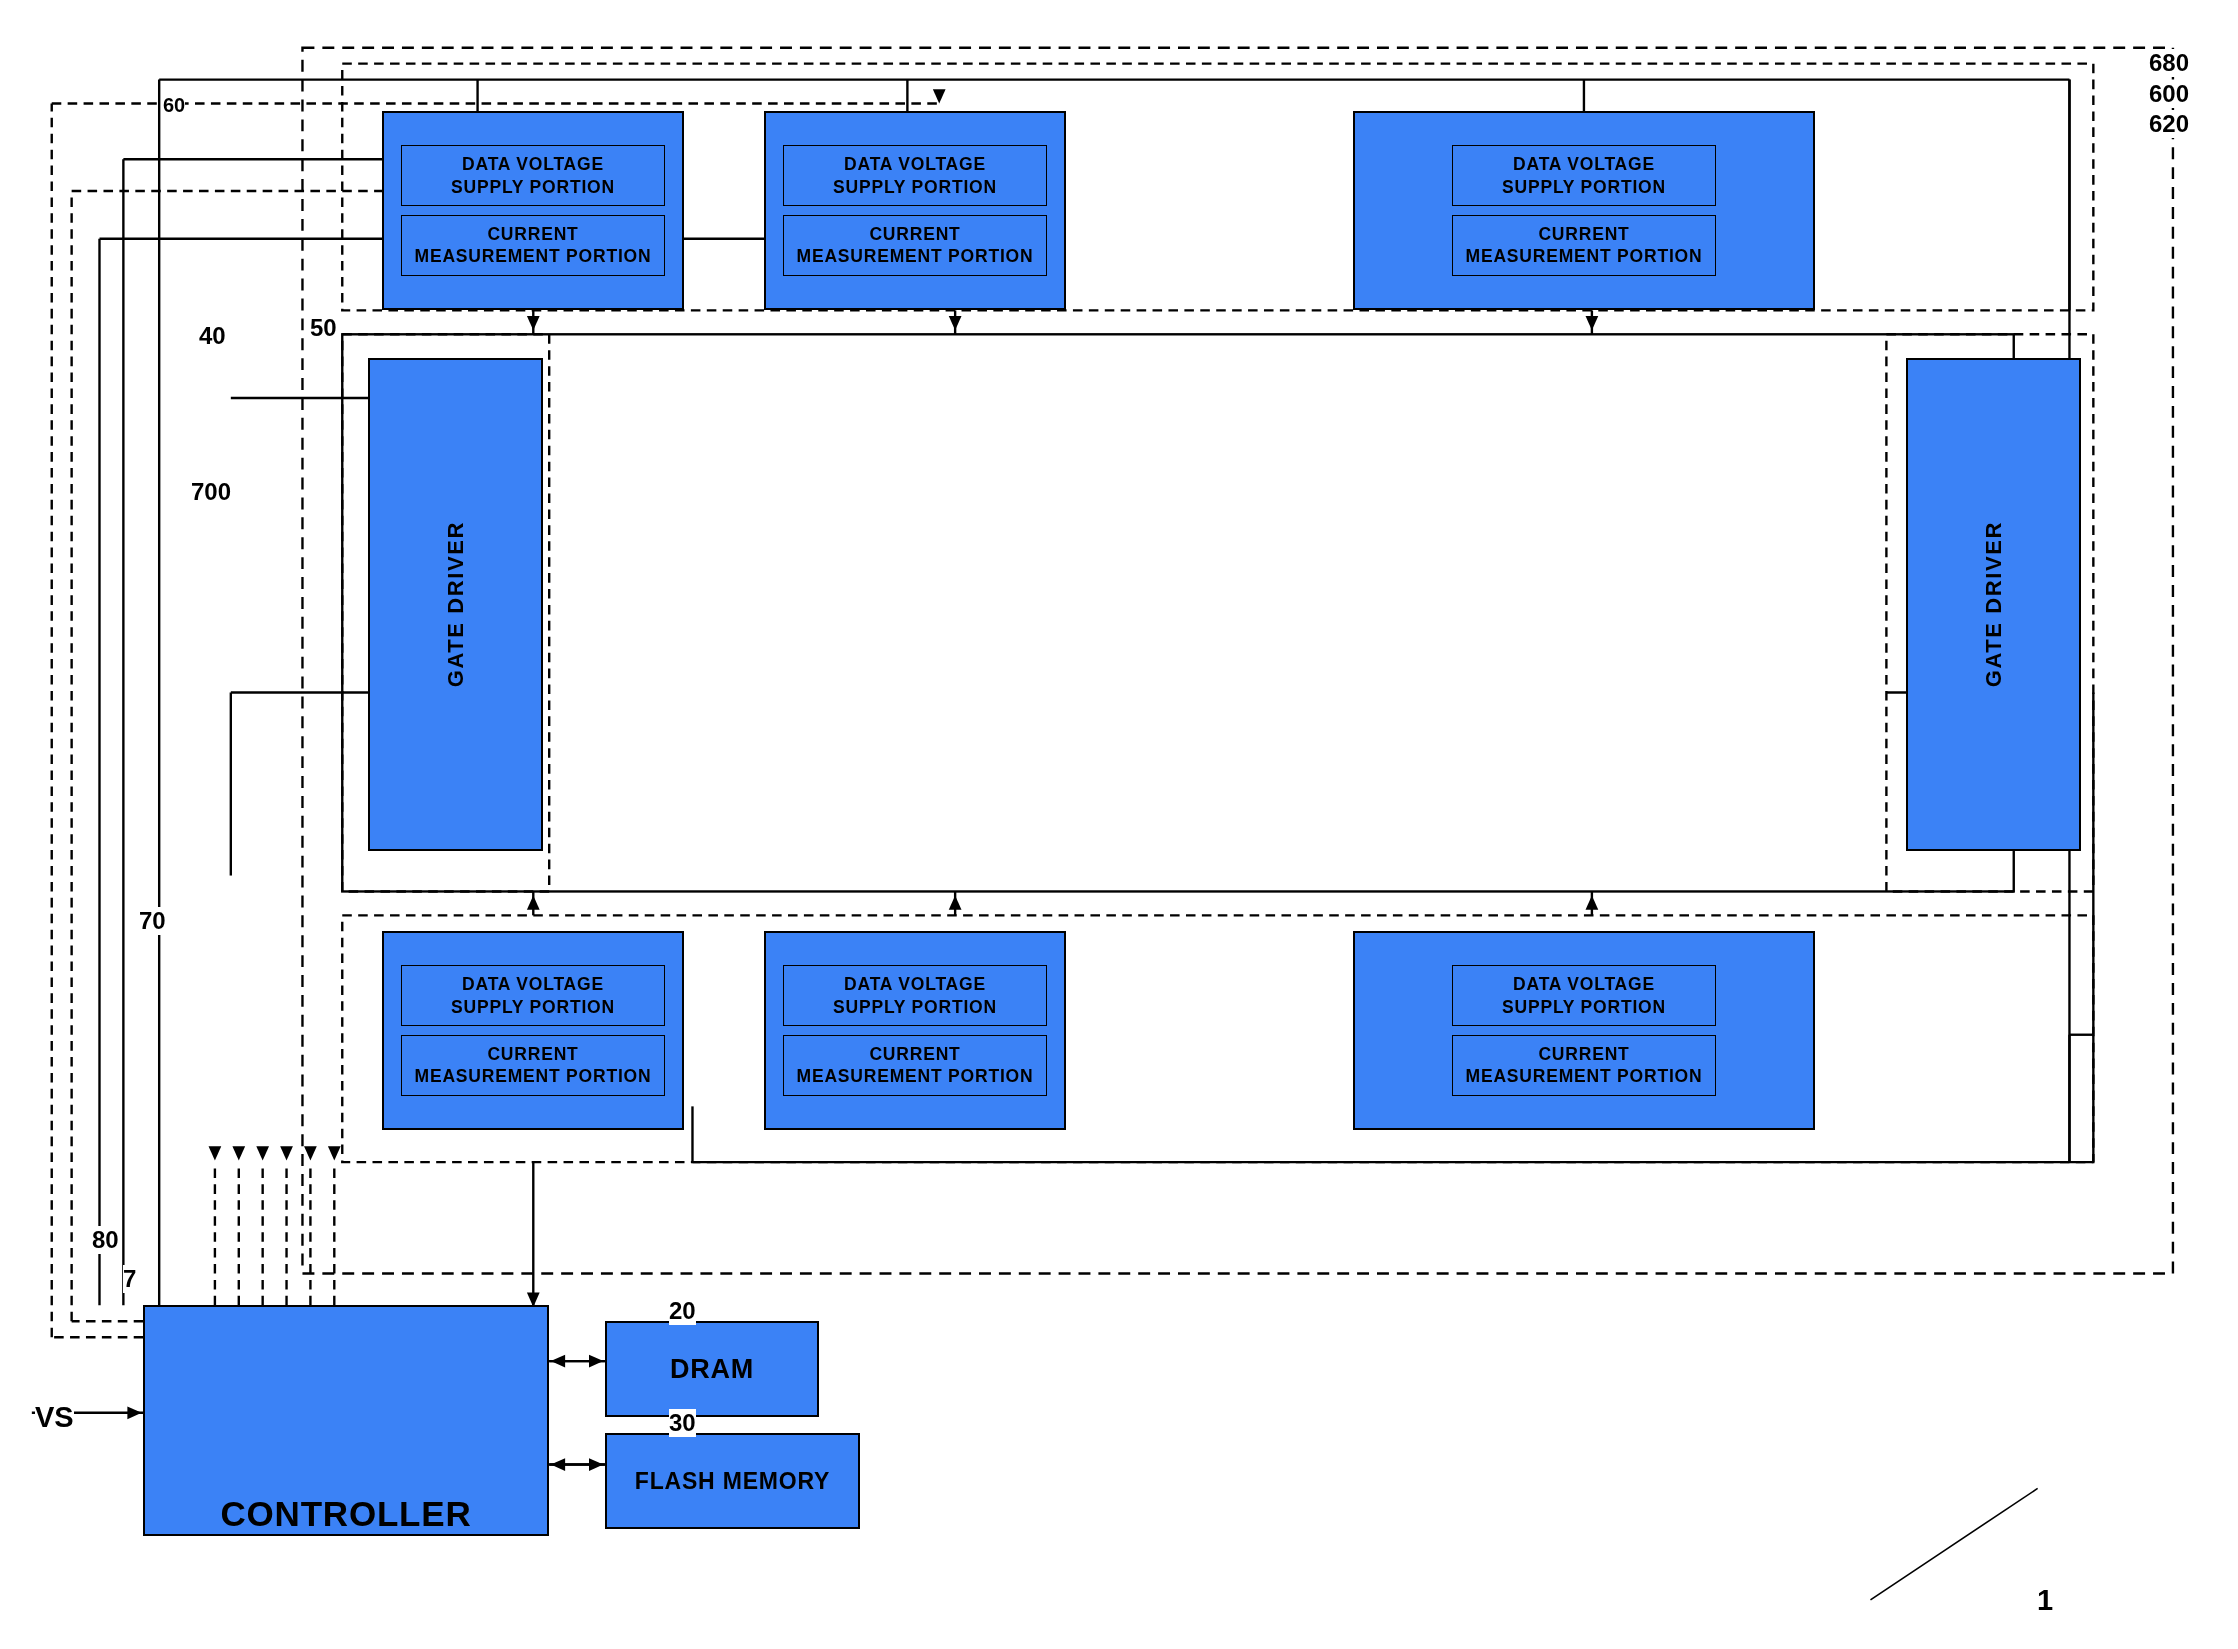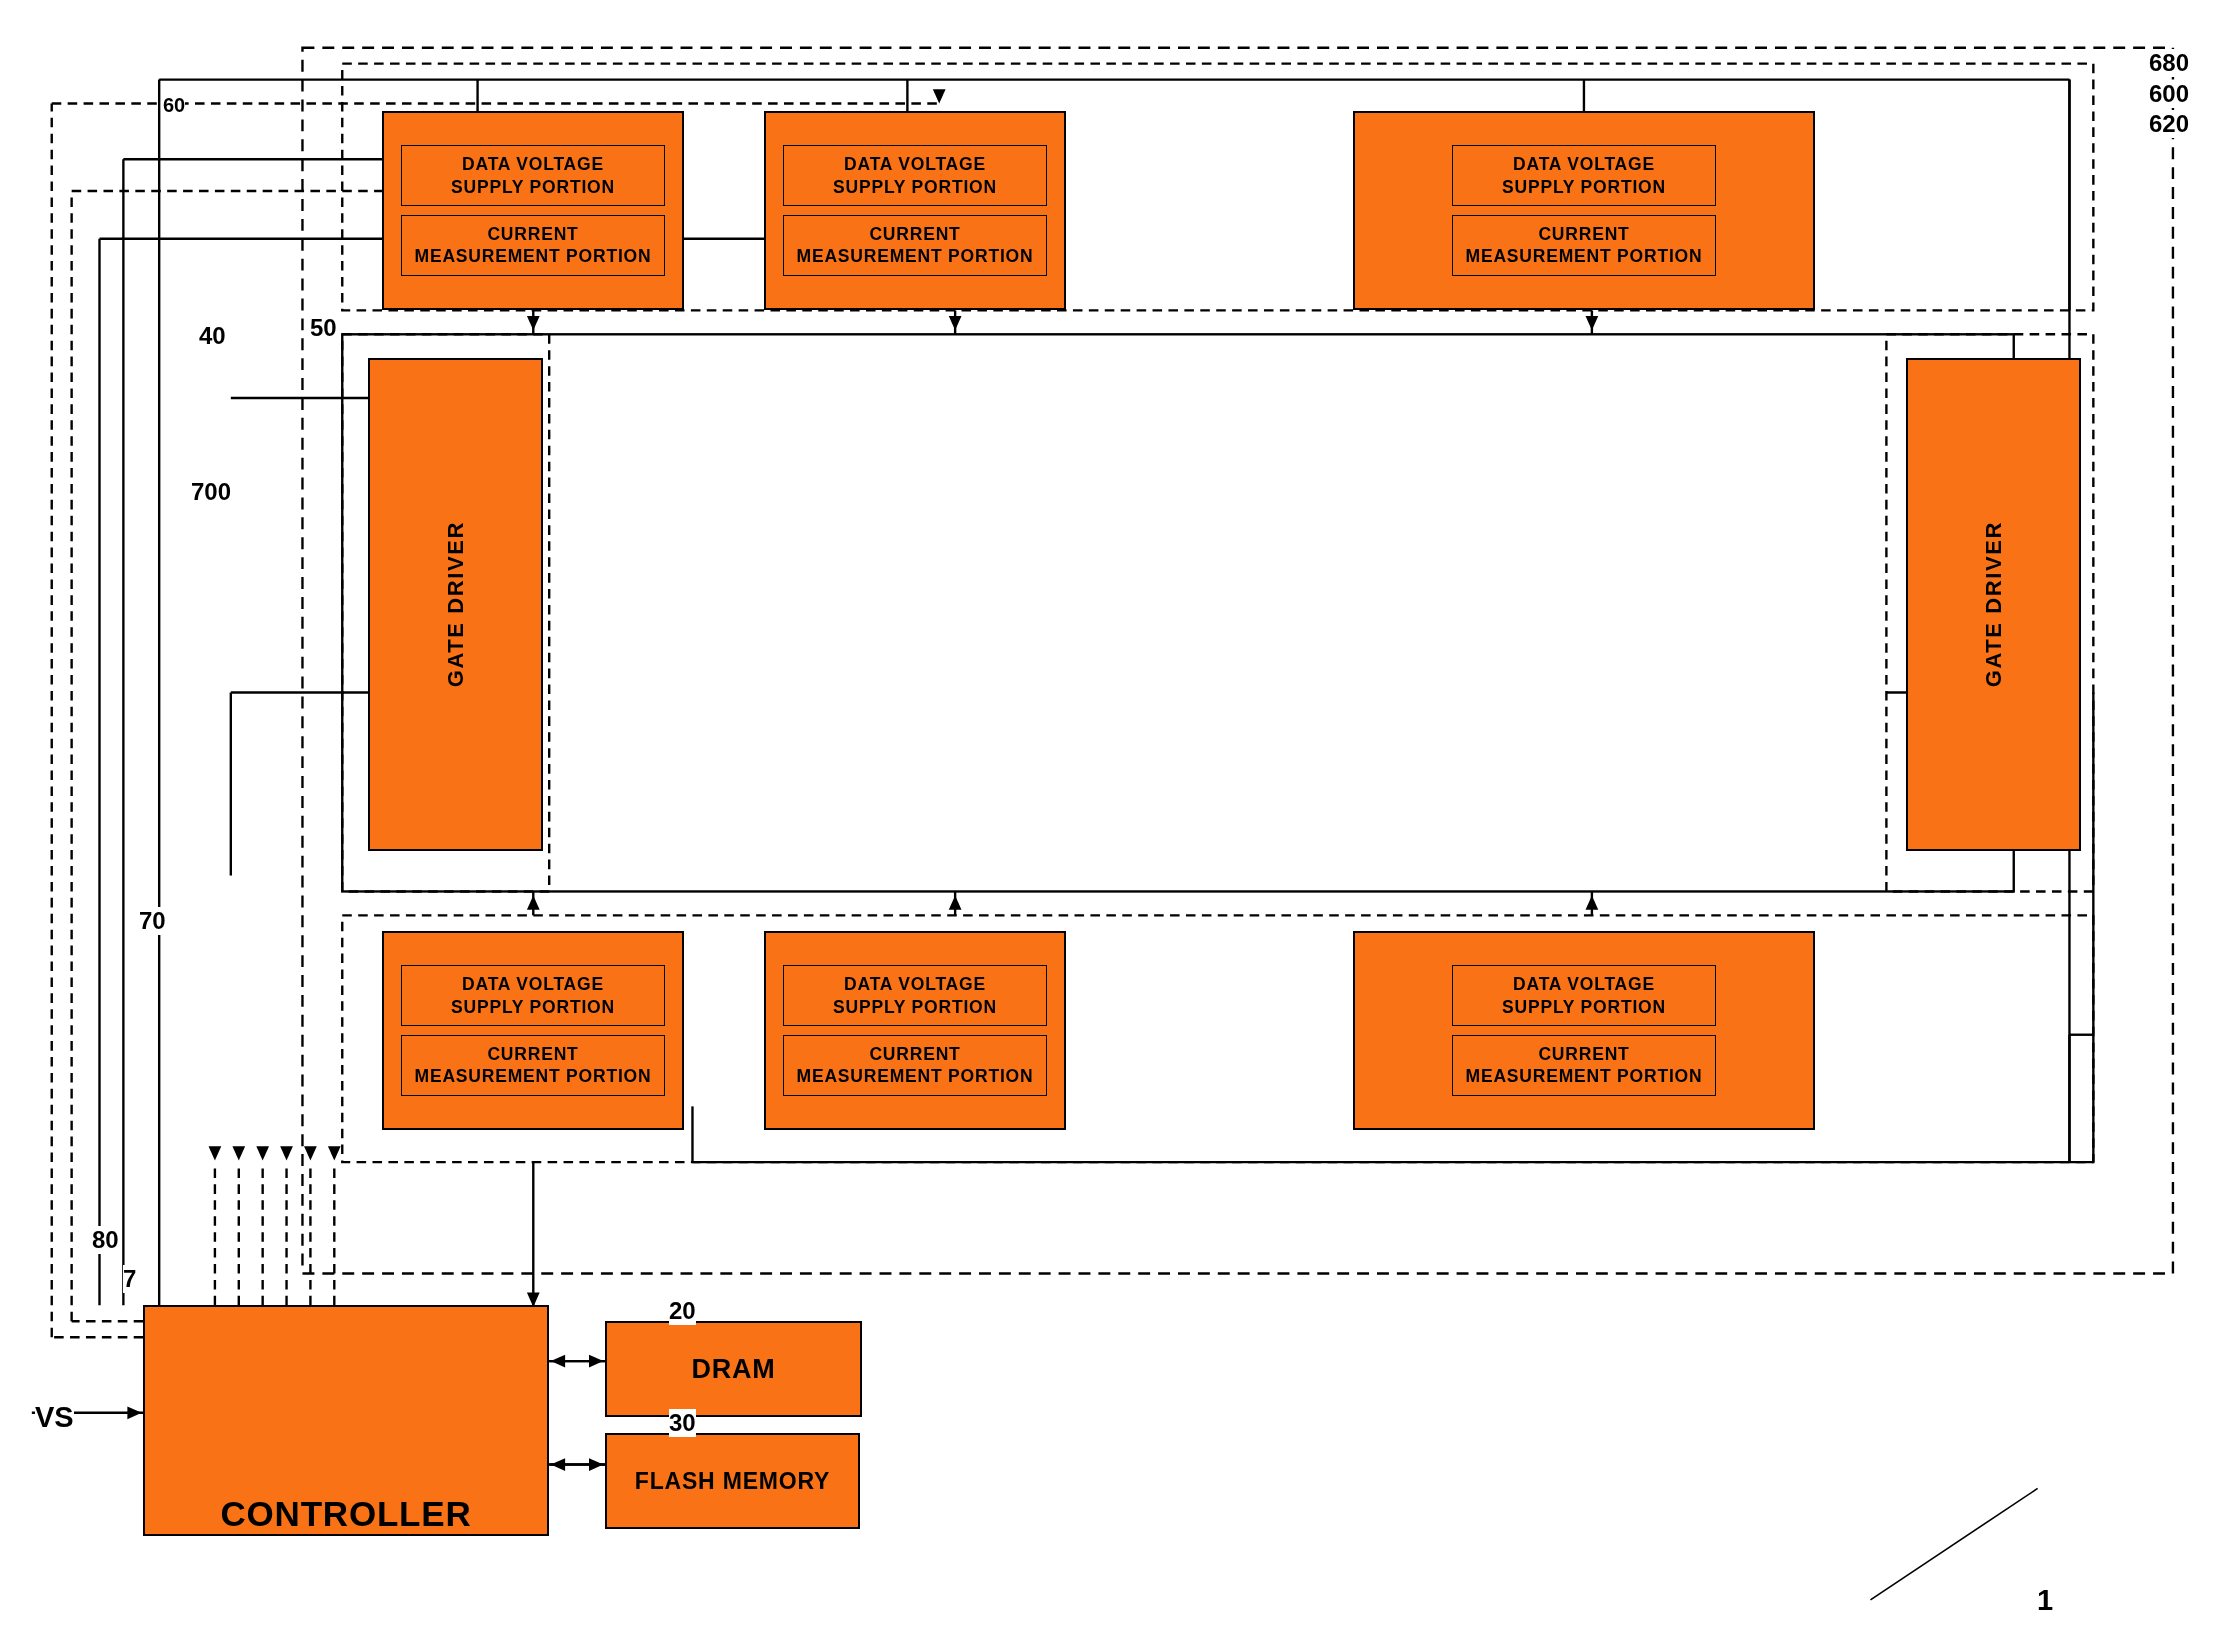--- a/index.html
+++ b/index.html
@@ -13,21 +13,21 @@
     }
     .diagram {
       position: absolute;
       top: 0; left: 0;
       width: 2239px;
       height: 1650px;
     }
     .box {
       position: absolute;
       border: 2.4px solid #000;
-      background: #f97316;
+      background: #3b82f6;
       display: flex;
       align-items: center;
       justify-content: center;
       text-align: center;
       font-size: 22px;
       font-weight: bold;
       letter-spacing: 0.8px;
     }
     .label {
       position: absolute;
@@ -235,21 +235,21 @@
     <div>
       <div style="border:1.6px solid #000; padding:6.4px 12.7px; margin-bottom:9.6px; font-size:17.5px; line-height:1.3;">DATA VOLTAGE<br>SUPPLY PORTION</div>
       <div style="border:1.6px solid #000; padding:6.4px 12.7px; font-size:17.5px; line-height:1.3;">CURRENT<br>MEASUREMENT PORTION</div>
     </div>
   </div>
 
   <div class="box" style="left:143px; top:1305px; width:406px; height:231px; font-size:35px;align-items:flex-end;">
     <span>CONTROLLER</span>
   </div>
 
-  <div class="box" style="left:605px; top:1321px; width:257px; height:96px; font-size:27px;">
+  <div class="box" style="left:605px; top:1321px; width:214px; height:96px; font-size:27px;">
     <span>DRAM</span>
   </div>
 
   <div class="box" style="left:605px; top:1433px; width:255px; height:96px; font-size:23px;">
     <span>FLASH MEMORY</span>
   </div>
 
   <div class="label" style="left:35px; top:1401px; font-size:29px;">VS</div>
   <div class="label" style="left:123px; top:1265px; font-size:24px;">7</div>
   <div class="label" style="left:669px; top:1297px; font-size:24px;">20</div>

